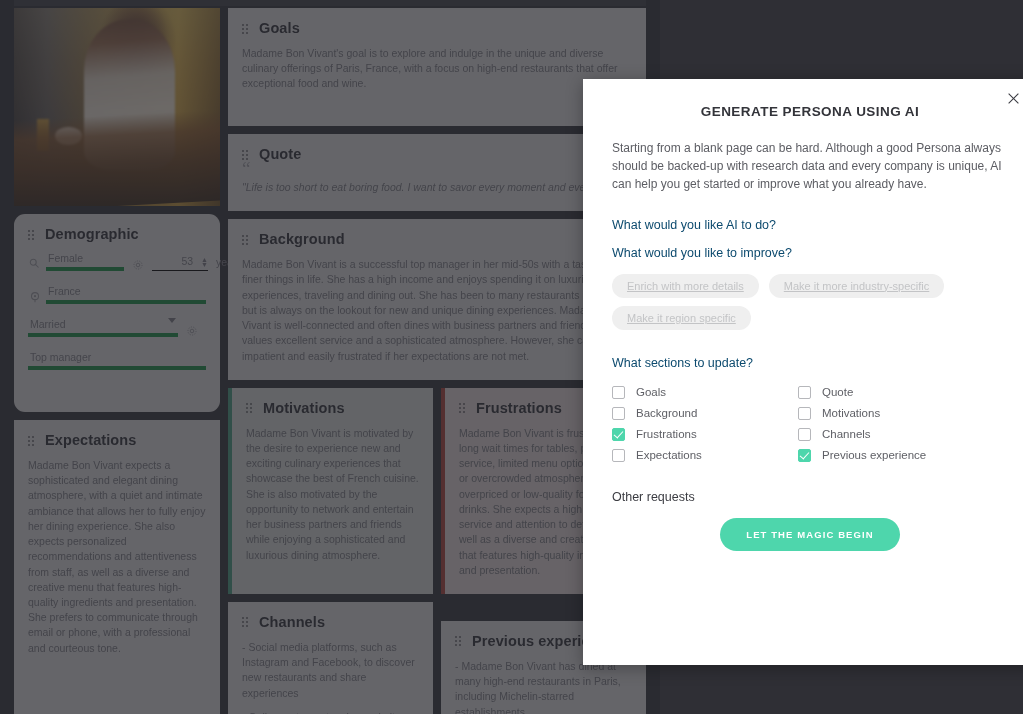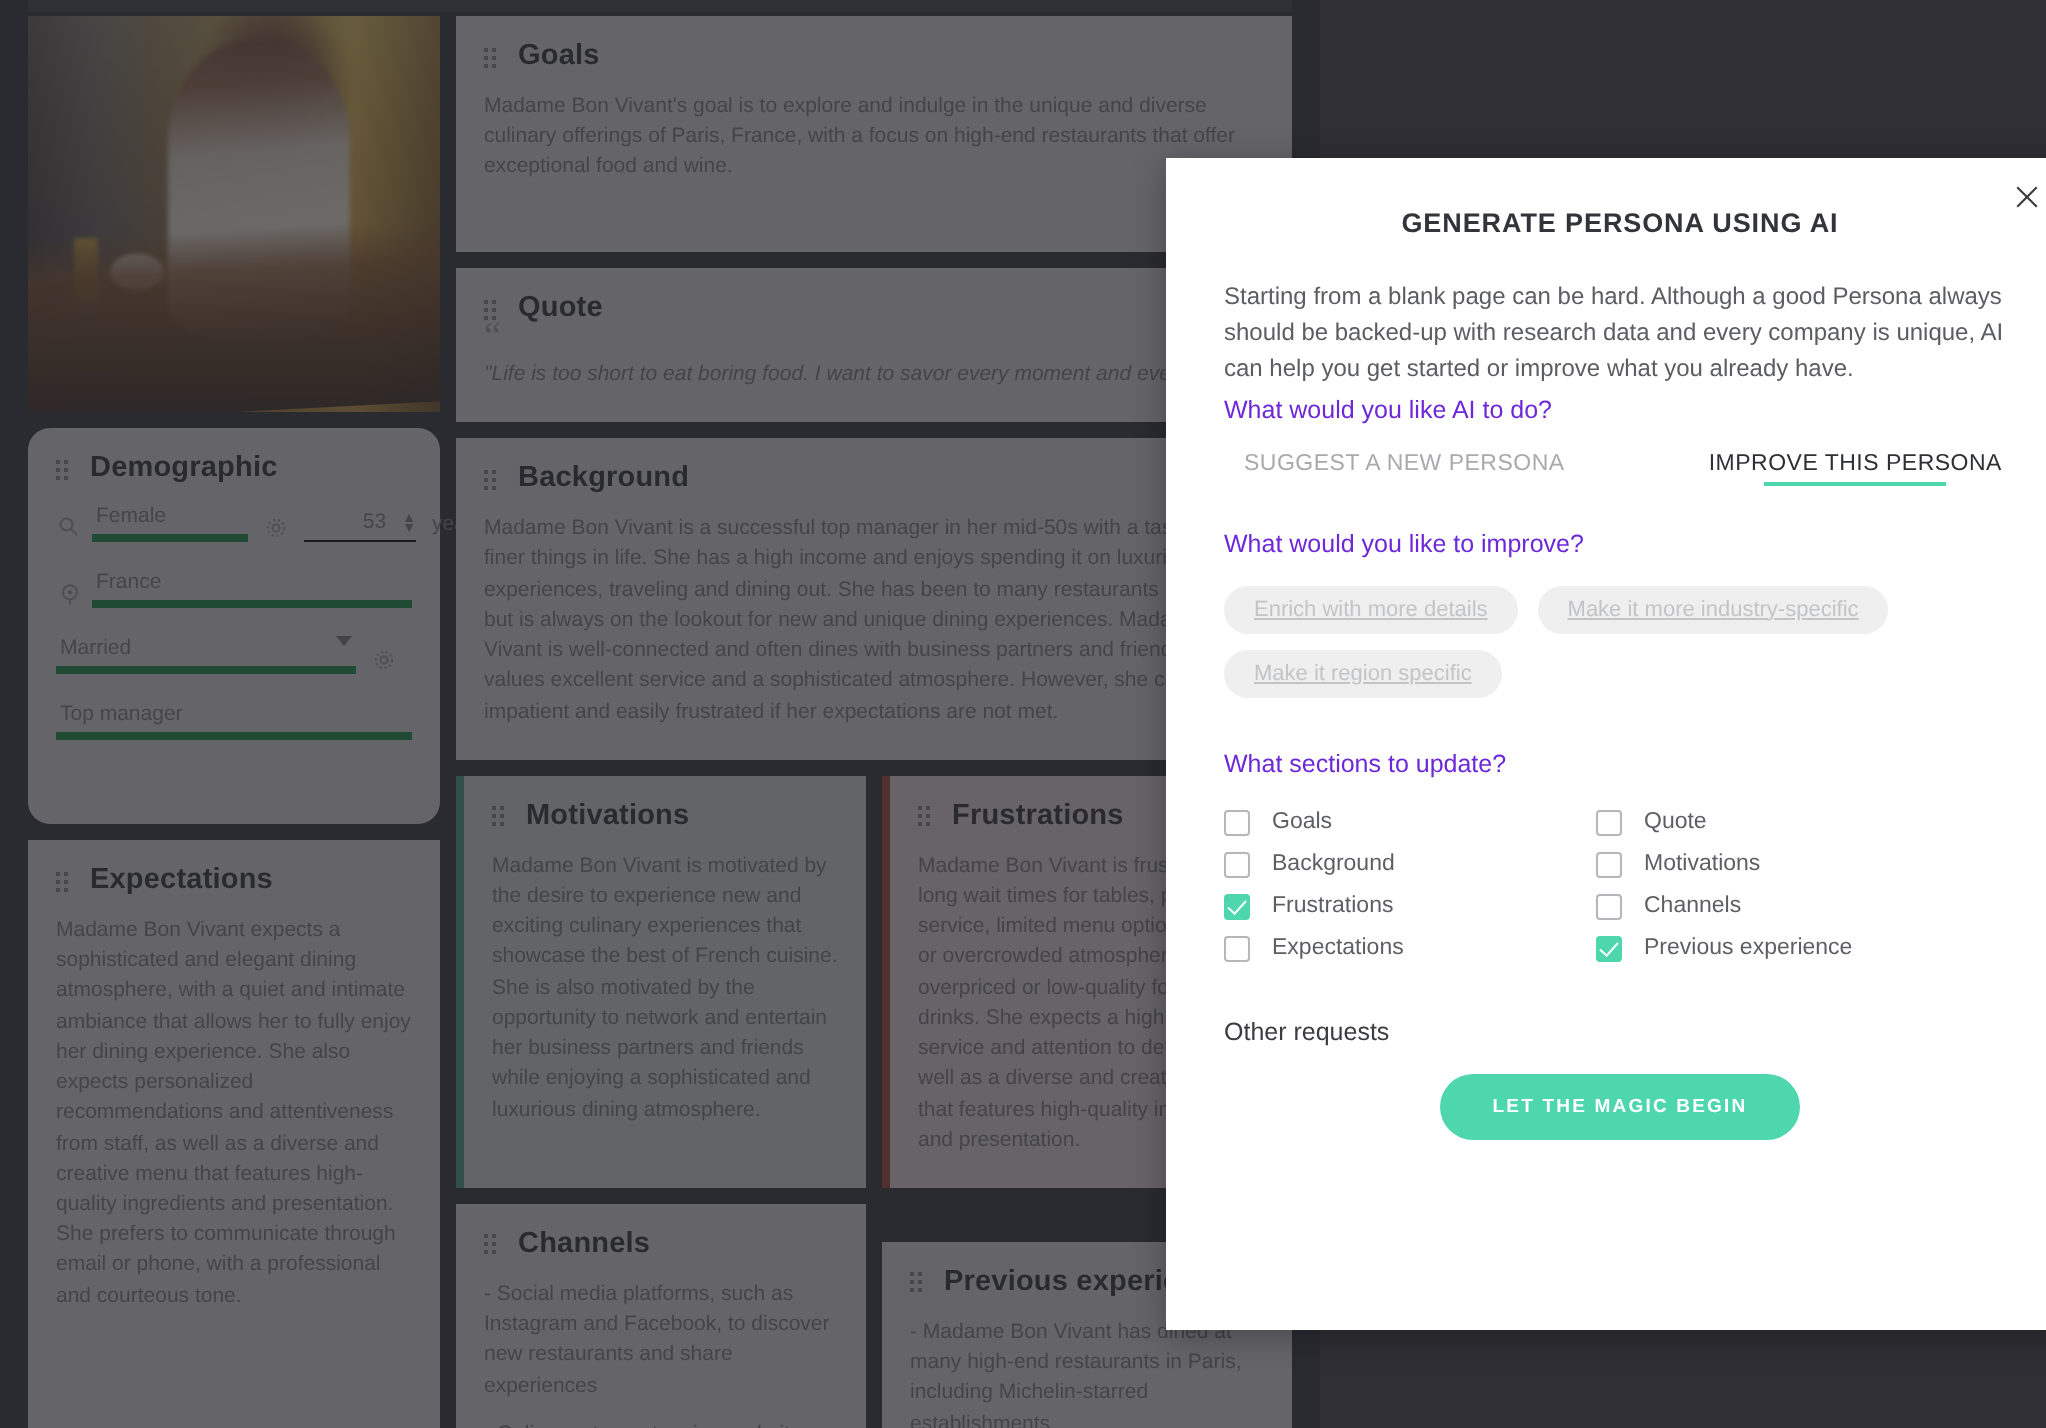--- a/index.html
+++ b/index.html
@@ -238,25 +238,25 @@
     font-size: 13.5px;
     font-weight: bold;
     letter-spacing: .45px;
     color: #33343a;
     margin: 1px 0 20px 0;
   }
   .intro {
     font-size: 12px;
     line-height: 1.52;
     color: #5c5d63;
-    margin: 0 0 4px 0;
+    margin: 0 0 24px 0;
   }
   .q-label {
     font-size: 12.5px;
-    color: #6d28d9;
+    color: #0c4a6e;
     margin: 0 0 14px 0;
   }
   .tabs {
     display: flex;
     margin: 0 0 22px 0;
     padding-left: 10px;
   }
   .tab {
     font-size: 11.5px;
     letter-spacing: .25px;
@@ -545,25 +545,20 @@
       <line x1="14" y1="2" x2="2" y2="14" stroke="currentColor" stroke-width="1.3"></line>
     </svg>
   </div>
 
   <div class="modal-title">GENERATE PERSONA USING AI</div>
 
   <p class="intro">Starting from a blank page can be hard. Although a good Persona always should be backed-up with research data and every company is unique, AI can help you get started or improve what you already have.</p>
 
   <div class="q-label">What would you like AI to do?</div>
 
-  <div class="tabs">
-    <div class="tab">SUGGEST A NEW PERSONA</div>
-    <div class="tab-spacer"></div>
-    <div class="tab active">IMPROVE THIS PERSONA</div>
-  </div>
 
   <div class="q-label">What would you like to improve?</div>
 
   <div class="chips">
     <div class="chip">Enrich with more details</div>
     <div class="chip">Make it more industry-specific</div>
     <div class="chip">Make it region specific</div>
   </div>
 
   <div class="q-label" style="margin-bottom:16px;">What sections to update?</div>

